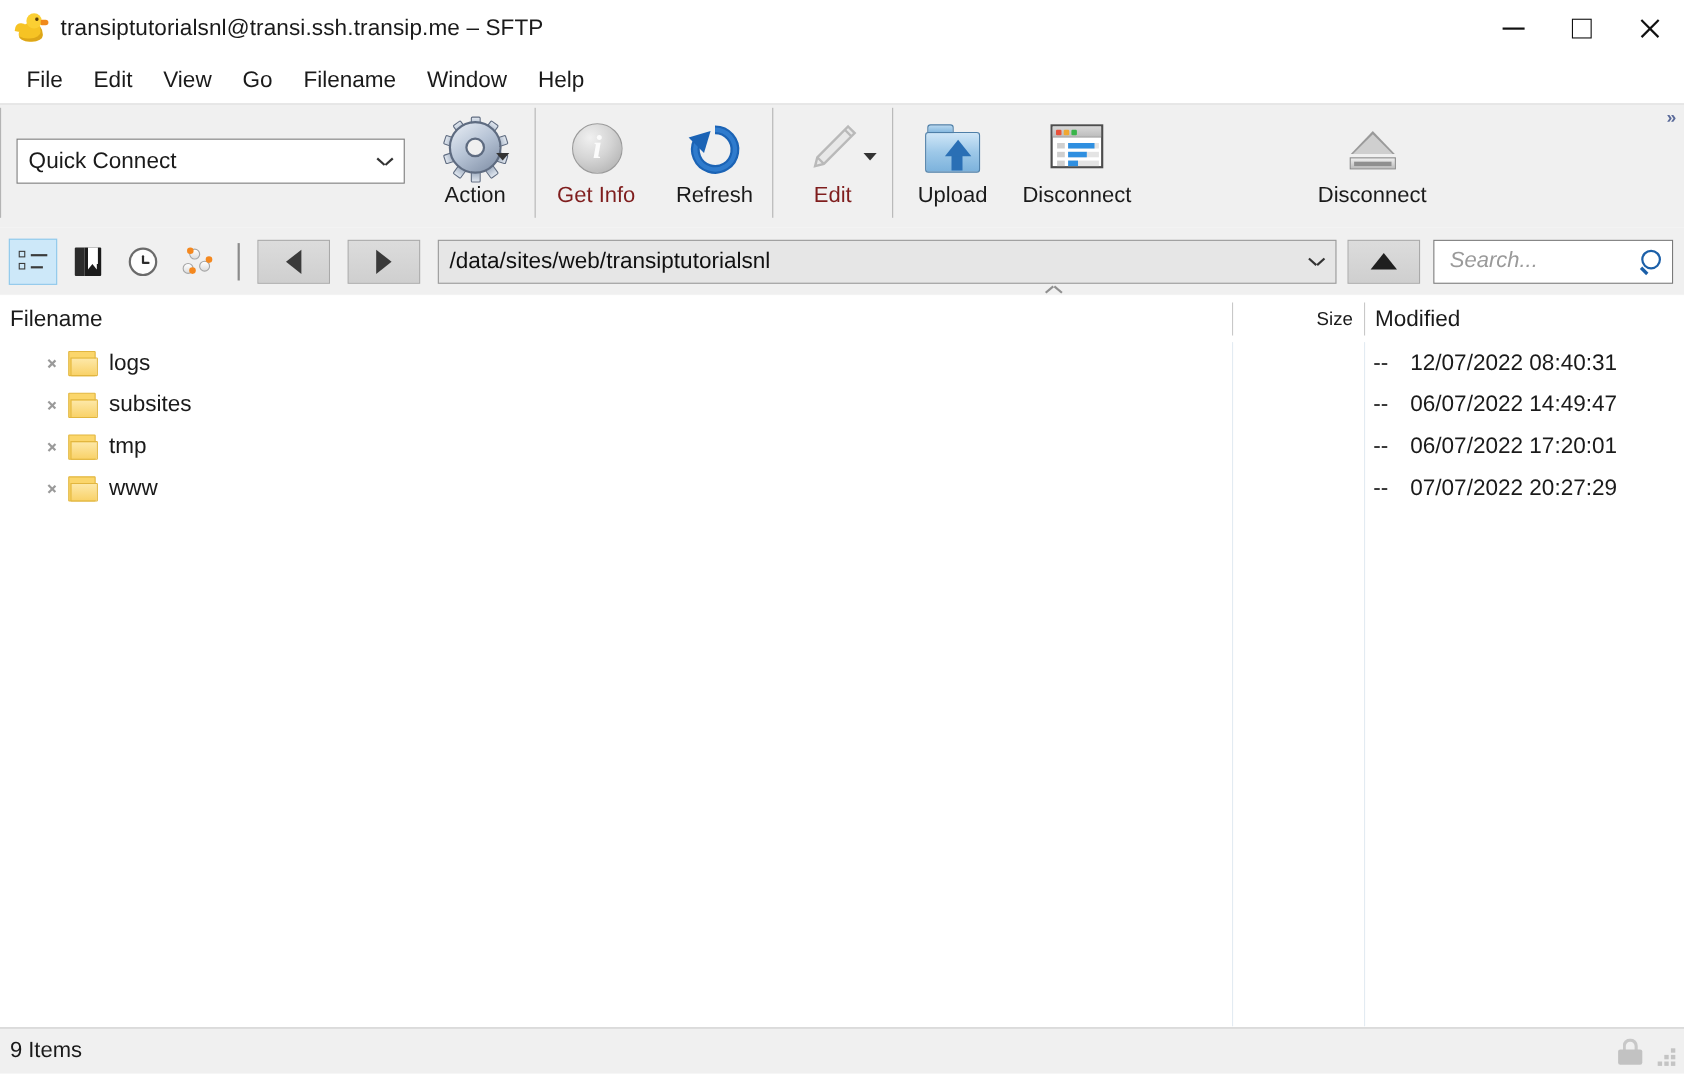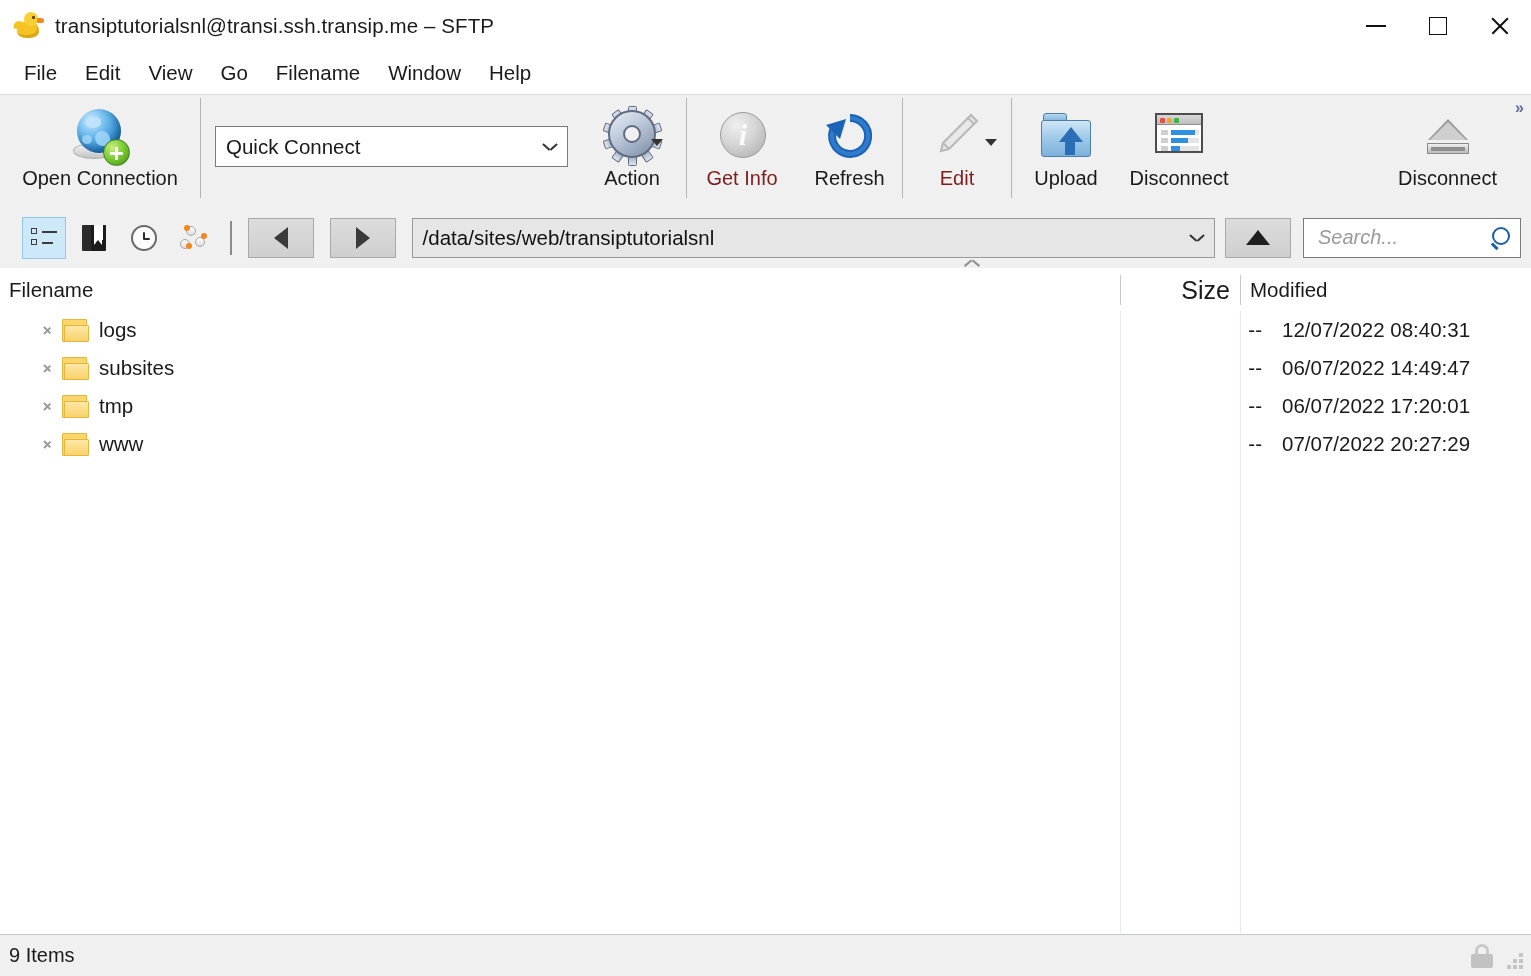--- a/index.html
+++ b/index.html
@@ -184,21 +184,21 @@
   .ej-bar { position:absolute; left:8px; top:36px; width:42px; height:11px; background:linear-gradient(#efefef,#bdbdbd); border:1.6px solid #8a8a8a; }
   .ej-bar-inner { position:absolute; left:3px; top:3px; width:34px; height:3.5px; background:#8f8f8f; }
 
   .tb-overflow {
     position:absolute; right:8px; top:4px; font-size:16px; color:#5b6b9a; letter-spacing:-1px; font-weight:bold;
   }
 
   
   .navbar {
     height: 62px; background:#f0f0f0; display:flex; align-items:center;
-    padding-left: 22px; position: relative;
+    padding-left: 8px; position: relative;
     border-bottom: 1px solid #ffffff;
   }
   .navico {
     width: 44px; height: 42px; margin-right: 6px; display:flex; align-items:center; justify-content:center;
     position:relative; flex:none;
   }
   .navico.sel { background:#cde8f9; border:1px solid #8fc8ea; }
 
   
   .li-ico { width:26px; height:22px; position:relative; }
@@ -272,21 +272,21 @@
   }
   .path-chevron::before { left:0; transform: rotate(-40deg); transform-origin:left bottom; }
   .path-chevron::after  { right:0; transform: rotate(40deg); transform-origin:right bottom; }
 
   
   .listarea { position:relative; height: 664px; background:#ffffff; }
   .colhead {
     height: 42px; display:flex; align-items:center; position:relative; background:#ffffff;
   }
   .colhead .h-name { position:absolute; left:9px; font-size:20.5px; color:#1a1a1a; }
-  .colhead .h-size { position:absolute; left:1120px; width:118px; text-align:right; padding-right:8px; font-size:25px; color:#1a1a1a; }
+  .colhead .h-size { position:absolute; left:1120px; width:118px; text-align:right; padding-right:8px; font-size:17px; color:#1a1a1a; }
   .colhead .h-mod  { position:absolute; left:1250px; font-size:20.5px; color:#1a1a1a; }
   .colhead-sep { position:absolute; top:6px; width:1px; height:30px; background:#c8c8c8; }
 
   .vline { position:absolute; top:42px; width:1px; height:622px; background:#e3ebf2; }
 
   .rows { position:relative;margin-left:32px; }
   .row { height: 38px; display:flex; align-items:center; position:relative; }
   .disclosure { width:28px; display:flex; align-items:center; justify-content:center; flex:none; margin-left: 2px; }
   .chev-r { width:11px; height:16px; position:relative; }
   .chev-r::before, .chev-r::after {
@@ -354,33 +354,20 @@
   <div class="menuitem">Edit</div>
   <div class="menuitem">View</div>
   <div class="menuitem">Go</div>
   <div class="menuitem">Filename</div>
   <div class="menuitem">Window</div>
   <div class="menuitem">Help</div>
 </div>
 
 <div class="toolbar">
 
-  <div class="tbitem" style="width:200px;">
-    <div class="tbicon">
-      <div class="globe">
-        <div class="globe-base"></div>
-        <div class="globe-ball"></div>
-        <div class="globe-land1"></div>
-        <div class="globe-land2"></div>
-        <div class="globe-land3"></div>
-        <div class="globe-plus"></div>
-      </div>
-    </div>
-    <div class="tblabel">Open Connection</div>
-  </div>
 
   <div class="tbsep"></div>
 
   <div class="qc-wrap">
     <div class="qc-combo">
       <div class="qc-text">Quick Connect</div>
       <div class="chev-down"></div>
     </div>
   </div>
 

